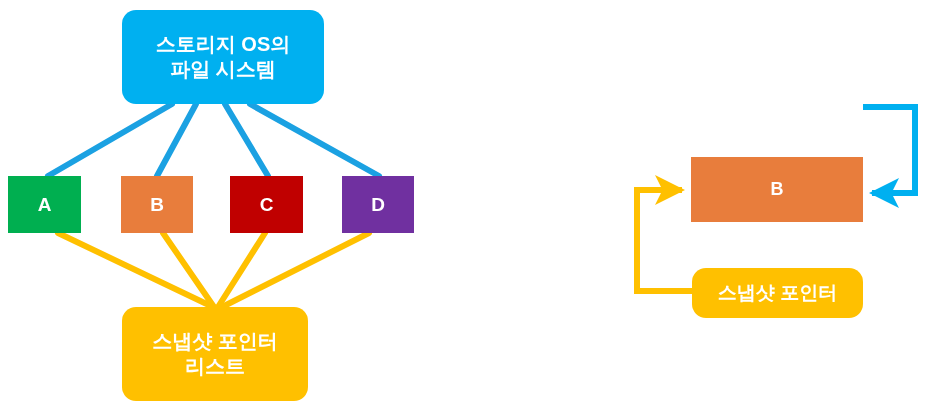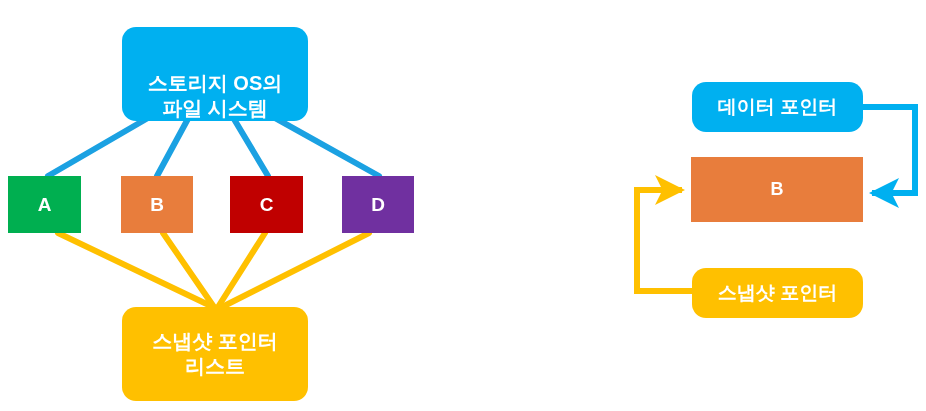--- a/index.html
+++ b/index.html
@@ -39,24 +39,23 @@
     color: #ffffff;
     font-weight: bold;
     line-height: 1.25;
     white-space: pre-line;
   }
   .node-rounded { border-radius: 14px; }
   .node-square  { border-radius: 0; }
 
   
   #node-filesystem {
-    left: 122px; top: 27px; width: 186px; height: 94px;
+    left: 122px; top: 10px; width: 202px; height: 94px;
     background: #00B0F0;
     font-size: 20px;
-    align-items: flex-end;
   }
   #node-block-a { left: 8px;   top: 176px; width: 73px; height: 57px; background: #00AF50; font-size: 19px; }
   #node-block-b { left: 121px; top: 176px; width: 72px; height: 57px; background: #E87D3C; font-size: 19px; }
   #node-block-c { left: 230px; top: 176px; width: 73px; height: 57px; background: #C00000; font-size: 19px; }
   #node-block-d { left: 342px; top: 176px; width: 72px; height: 57px; background: #7030A0; font-size: 19px; }
   #node-snapshot-list {
     left: 122px; top: 307px; width: 186px; height: 94px;
     background: #FFC000;
     font-size: 20px;
   }
@@ -131,23 +130,20 @@
 
   <div class="node node-square" id="node-block-d">
     <span>D</span>
   </div>
 
   <div class="node node-rounded" id="node-snapshot-list">
     <span>스냅샷 포인터
 리스트</span>
   </div>
 
-  <div class="node node-rounded" id="node-data-pointer">
-    <span>데이터 포인터</span>
-  </div>
 
   <div class="node node-square" id="node-block-b2">
     <span>B</span>
   </div>
 
   <div class="node node-rounded" id="node-snapshot-pointer">
     <span>스냅샷 포인터</span>
   </div>
 
 </div>

